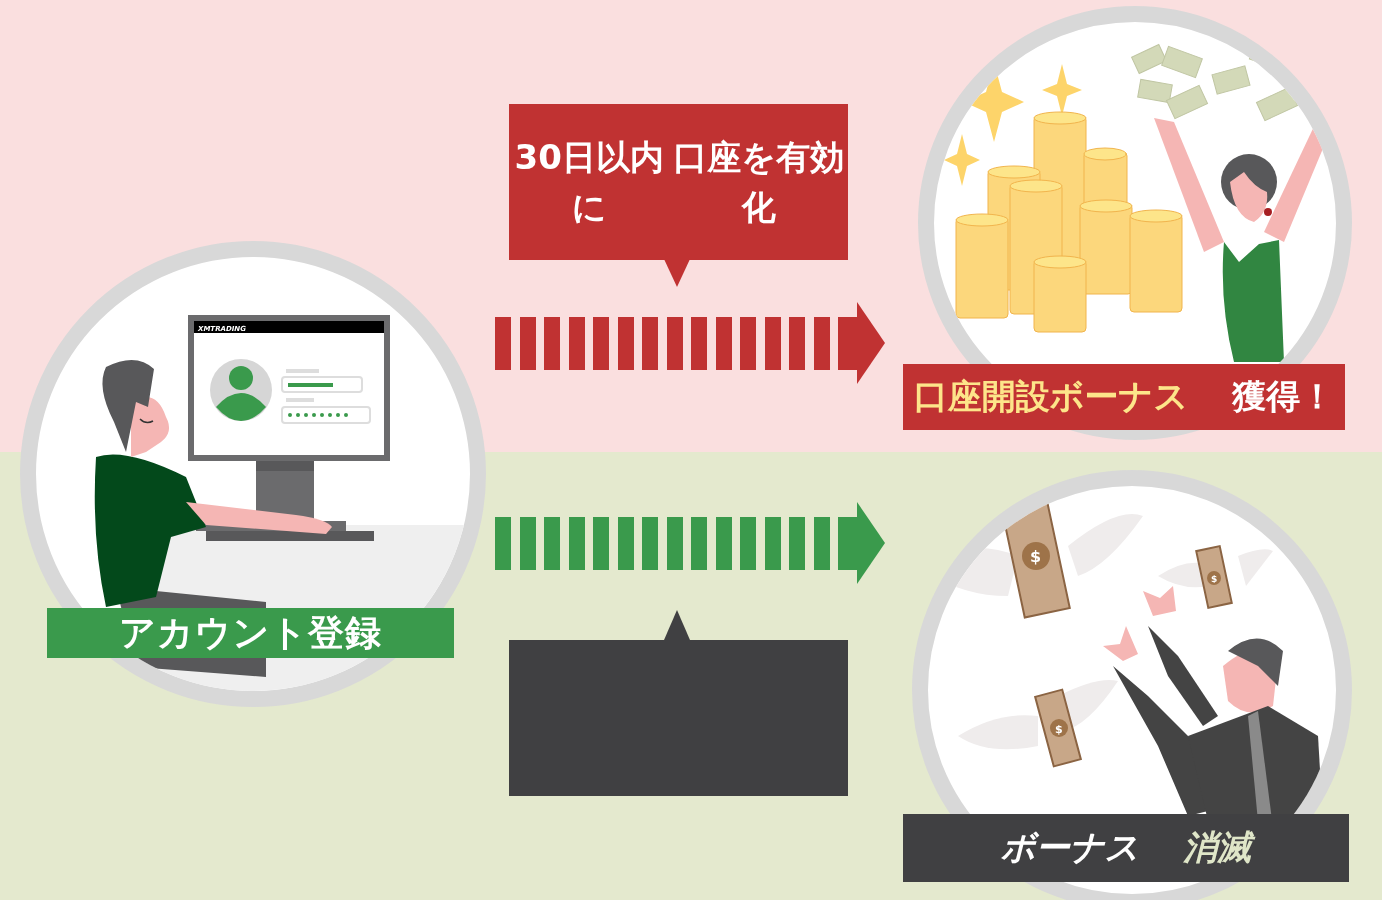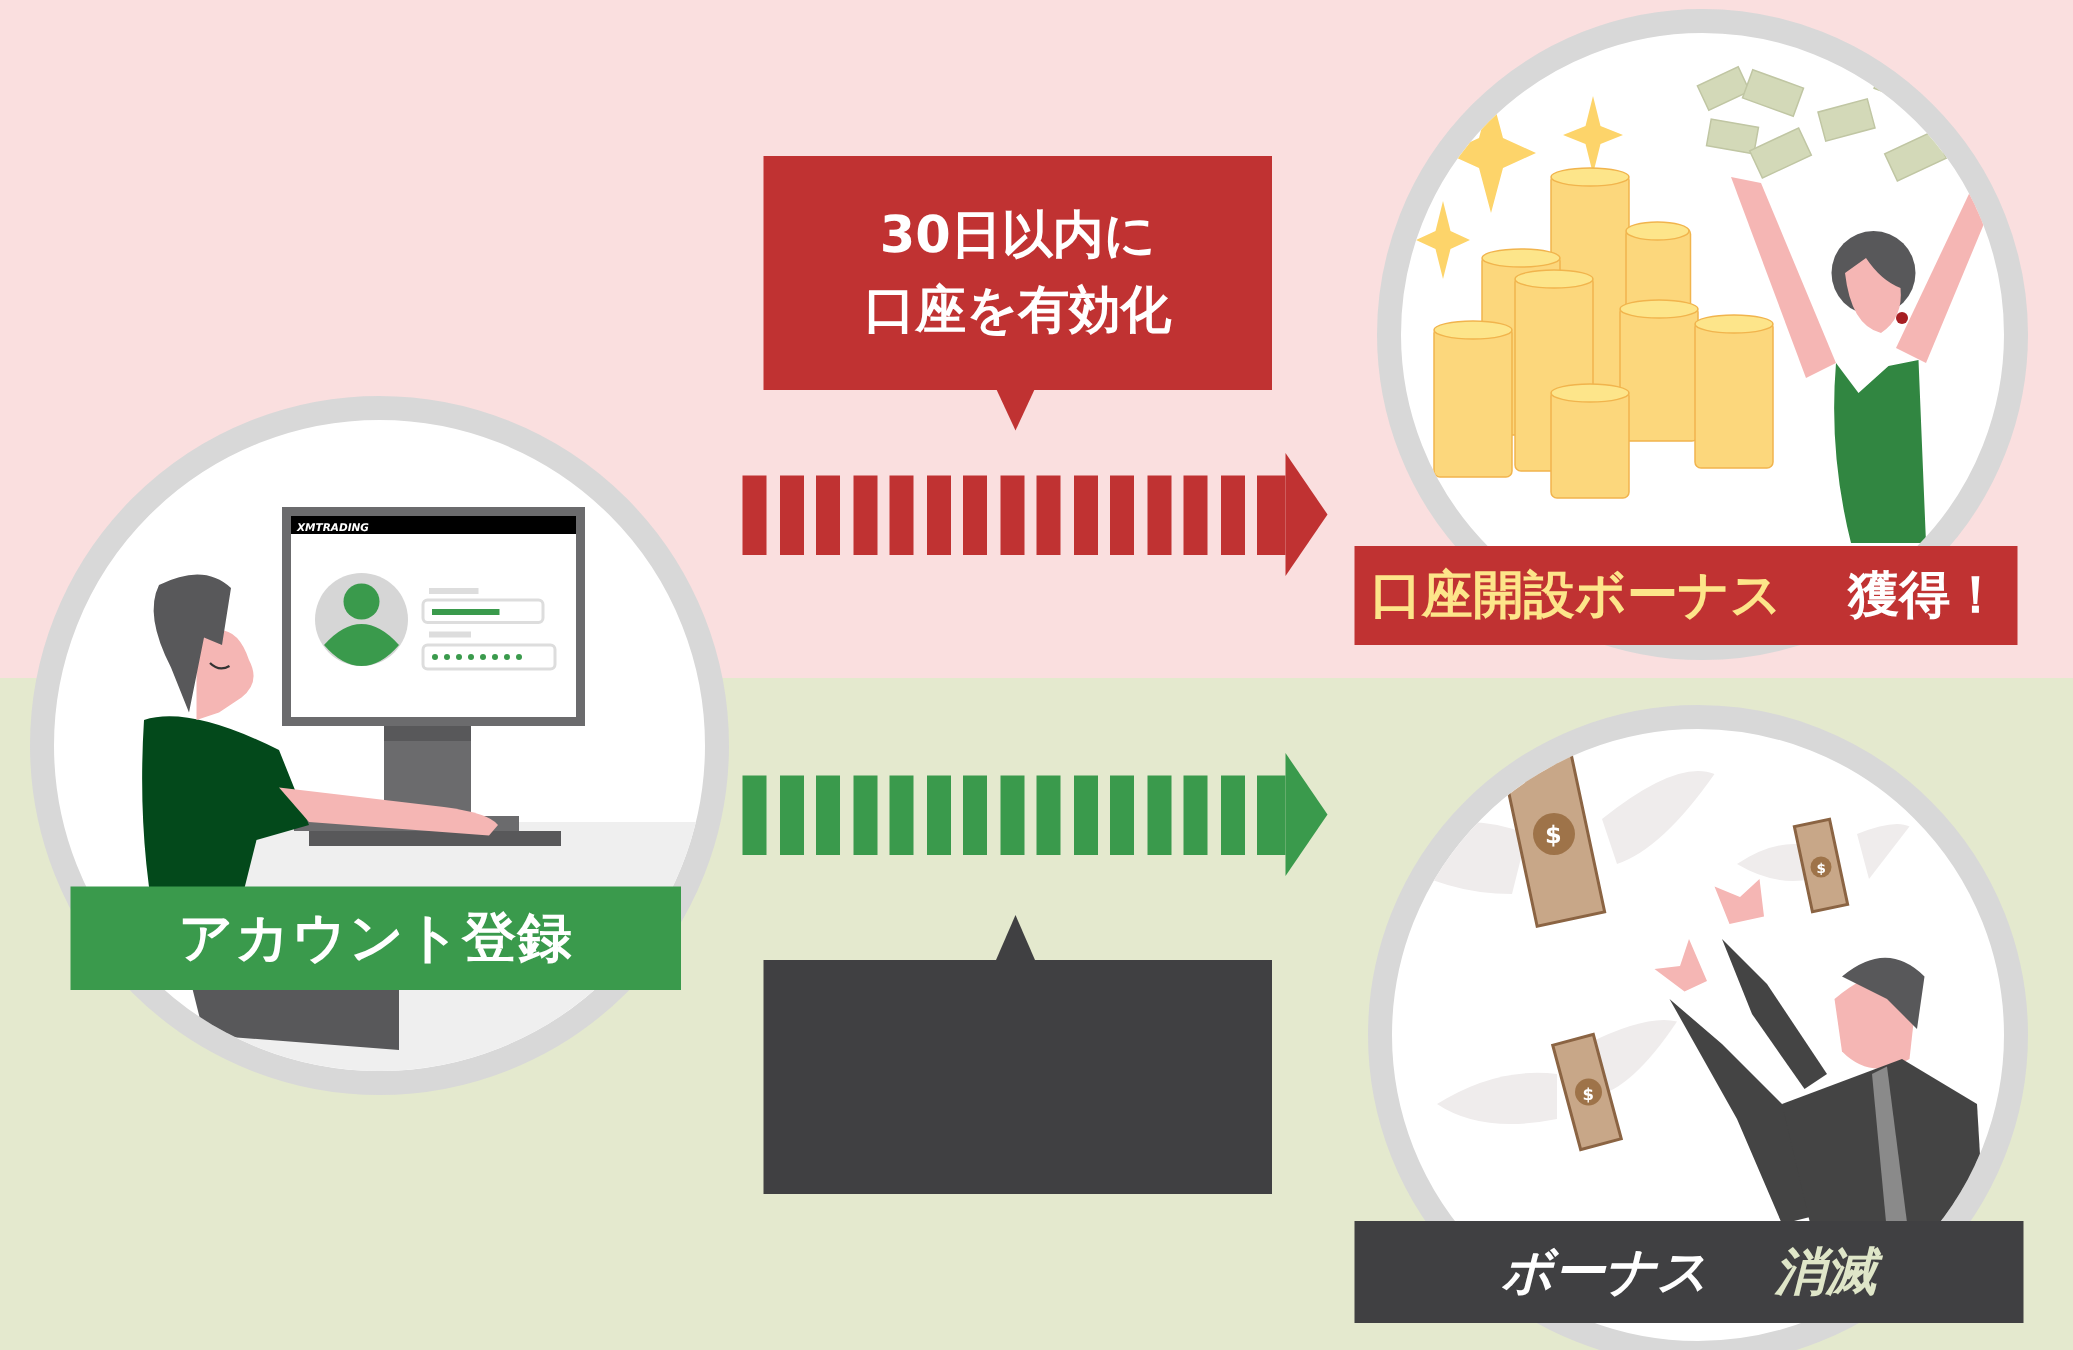--- a/index.html
+++ b/index.html
@@ -1,32 +1,32 @@
 <!DOCTYPE html>
 <html><head>
 <meta charset="utf-8">
 <style>
   html, body { margin: 0; padding: 0; }
   body { width: 1382px; height: 900px; position: relative; overflow: hidden; font-family: "DejaVu Sans", sans-serif; }
   .bg-top { position: absolute; left: 0; top: 0; width: 1382px; height: 452px; background: #fadfdf; }
   .bg-bottom { position: absolute; left: 0; top: 452px; width: 1382px; height: 448px; background: #e4e9ce; }
 
   .circle { position: absolute; border-radius: 50%; background: #fff; border: 16px solid #d8d8d8; box-sizing: border-box; overflow: hidden; }
-  .c-left { left: 20px; top: 264px; width: 466px; height: 466px; }
+  .c-left { left: 20px; top: 241px; width: 466px; height: 466px; }
   .c-tr { left: 918px; top: 6px; width: 434px; height: 434px; }
   .c-br { left: 912px; top: 470px; width: 440px; height: 440px; }
 
   .label { position: absolute; display: flex; align-items: center; justify-content: center; font-weight: bold; color: #fff; box-sizing: border-box; gap: 44px; }
-  .label-green { left: 47px; top: 591px; width: 407px; height: 69px; background: #3a9a4c; font-size: 36px; letter-spacing: 1px; }
+  .label-green { left: 47px; top: 608px; width: 407px; height: 50px; background: #3a9a4c; font-size: 36px; letter-spacing: 1px; }
   .label-red { left: 903px; top: 364px; width: 442px; height: 66px; background: #c03232; font-size: 34px; }
   .label-dark { left: 903px; top: 814px; width: 446px; height: 68px; background: #404042; font-size: 34px; font-style: italic; }
   .hl-yellow { color: #fde58a; }
   .hl-pale { color: #dfe6c8; }
 
-  .bubble { position: absolute; display: flex; flex-direction: column; align-items: center; justify-content: center; color: #fff; font-weight: bold; font-size: 34px; line-height: 50px; text-align: center; }
+  .bubble { position: absolute; display: flex; flex-direction: row; align-items: center; justify-content: center; color: #fff; font-weight: bold; font-size: 34px; line-height: 50px; text-align: center; }
   .bubble-red { left: 509px; top: 104px; width: 339px; height: 156px; background: #c03232; }
   .bubble-red::after { content: ""; position: absolute; left: 155px; bottom: -27px; border-left: 13px solid transparent; border-right: 13px solid transparent; border-top: 28px solid #c03232; }
   .bubble-dark { left: 509px; top: 640px; width: 339px; height: 156px; background: #404042; }
   .bubble-dark::before { content: ""; position: absolute; left: 155px; top: -30px; border-left: 13px solid transparent; border-right: 13px solid transparent; border-bottom: 30px solid #404042; }
 
   .arrow { position: absolute; display: flex; align-items: center; }
   .arrow .bar { width: 16px; height: 53px; margin-right: 8.5px; }
   .arrow .head { width: 0; height: 0; border-top: 41px solid transparent; border-bottom: 41px solid transparent; margin-left: 0; }
   .arrow .stem { width: 19px; height: 53px; }
   .arrow-red { left: 495px; top: 302px; }

